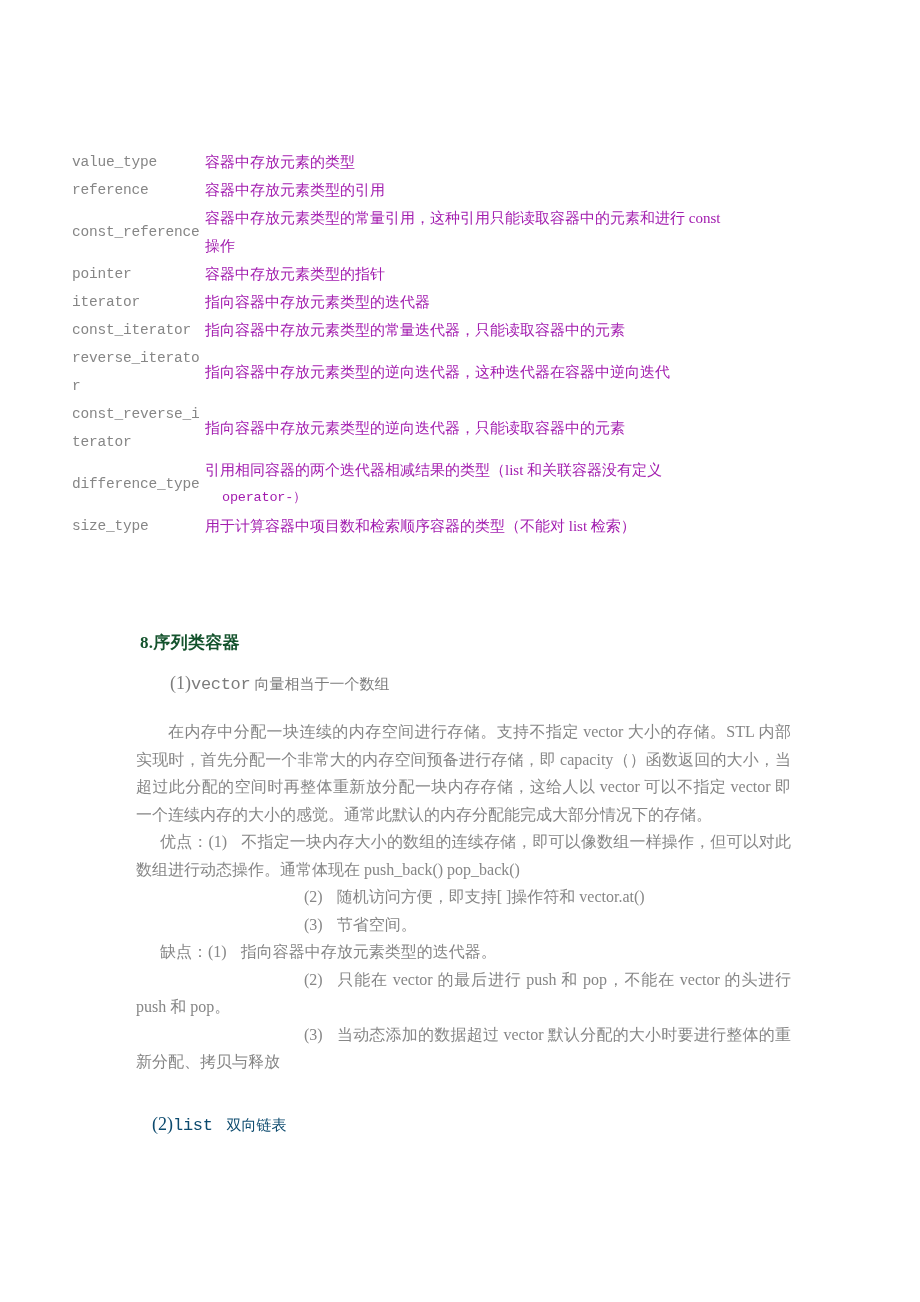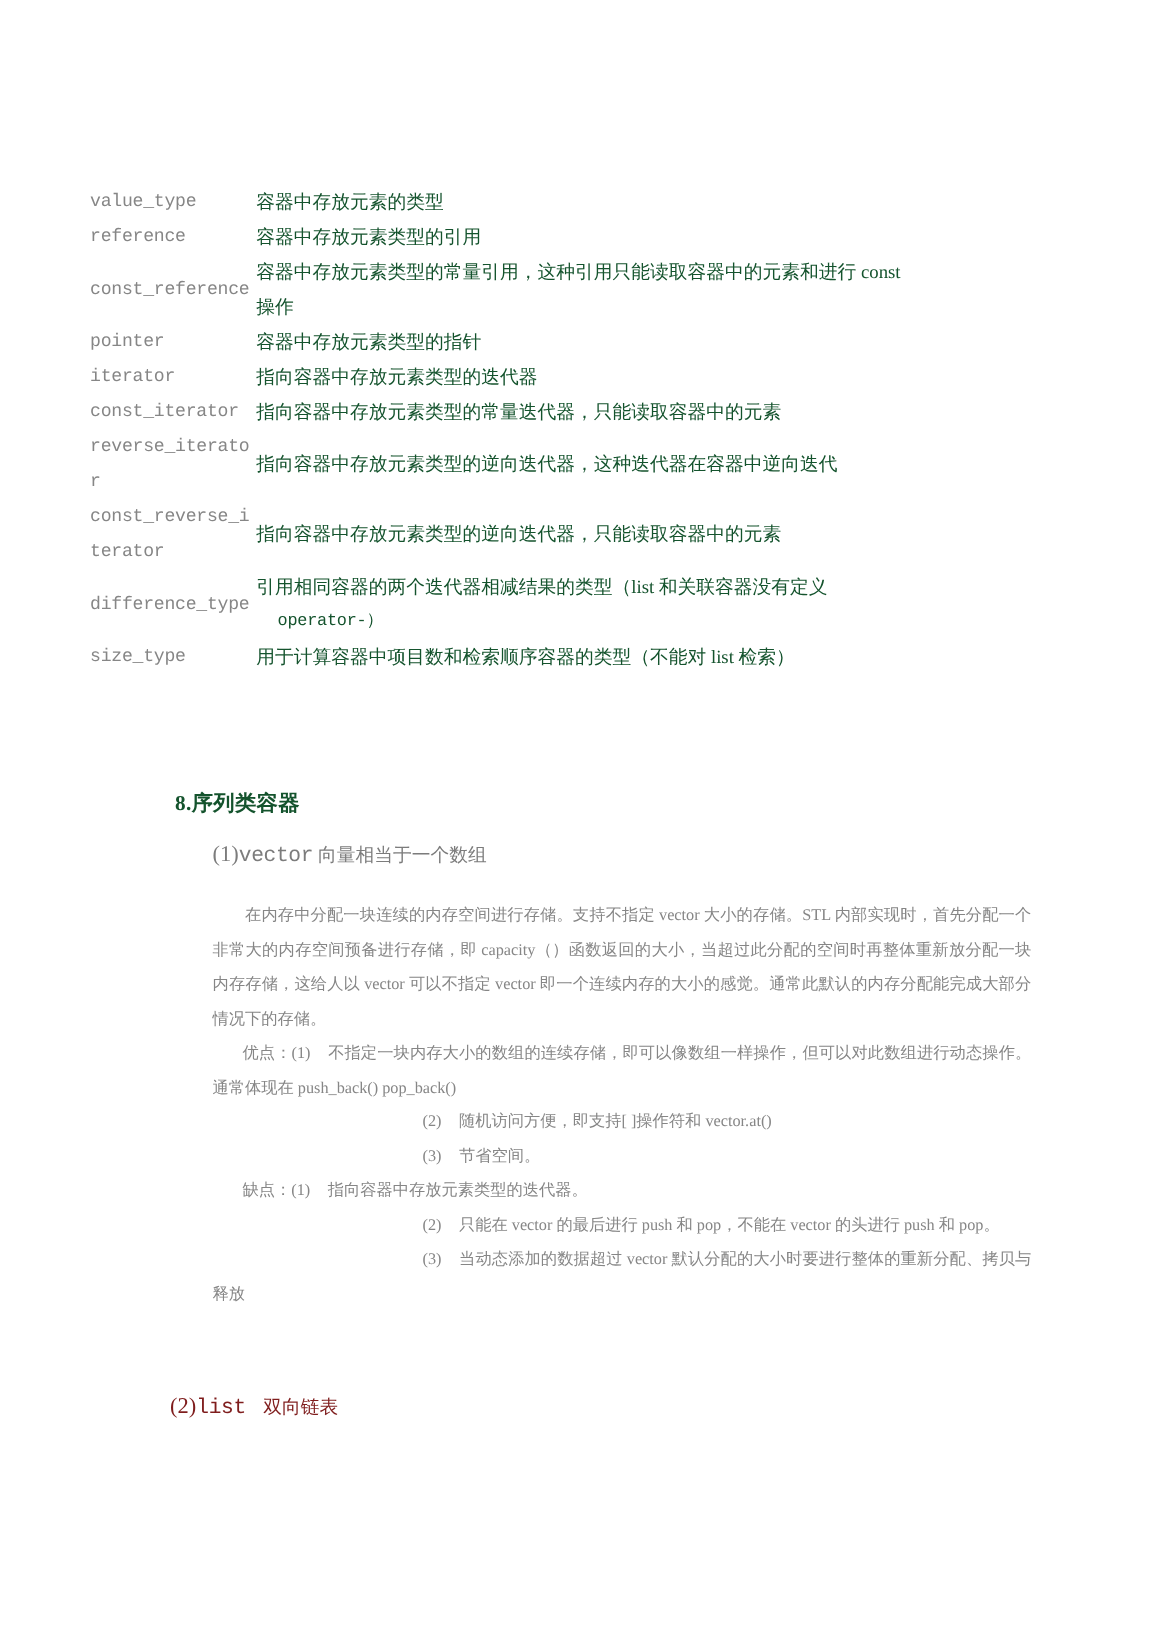--- a/index.html
+++ b/index.html
@@ -45,21 +45,21 @@
     font-size: 14.5px;
     line-height: 28px;
     color: #868686;
     letter-spacing: -0.2px;
     white-space: normal;
     word-break: break-all;
   }
   .td-desc {
     font-size: 15px;
     line-height: 28px;
-    color: #14532d;
+    color: #a21caf;
     padding-left: 0px;
   }
   .td-desc .mono {
     font-family: "Liberation Mono", "DejaVu Sans Mono", monospace;
     font-size: 13.5px;
     margin-left: 17px;
   }
   .desc-sub {
     display: block;
   }
@@ -88,46 +88,45 @@
     font-size: 17px;
     letter-spacing: -0.3px;
   }
   .sub-heading .cn {
     font-size: 15px;
     padding-left: 4px;
   }
 
   .sub-heading-2 {
     position: absolute;
-    left: 136px;
+    left: 152px;
     top: 1114px;
     font-size: 18px;
-    color: #7f1d1d;
+    color: #0c4a6e;
   }
   .sub-heading-2 .code {
     font-family: "Liberation Mono", "DejaVu Sans Mono", monospace;
     font-size: 17px;
     letter-spacing: -0.3px;
   }
   .sub-heading-2 .cn {
     font-size: 15px;
     padding-left: 14px;
   }
 
   
   .body-block {
     position: absolute;
     left: 136px;
     top: 718px;
     width: 655px;
-    font-size: 13px;
+    font-size: 16px;
     line-height: 27.5px;
     color: #868686;
     text-align: justify;
-    margin-left: 34px;
   }
   .body-block p {
     margin: 0;
   }
   .indent-2 { text-indent: 2em; }
   .mono {
     font-family: "Liberation Mono", "DejaVu Sans Mono", monospace;
     font-size: 14px;
     letter-spacing: -0.2px;
   }

